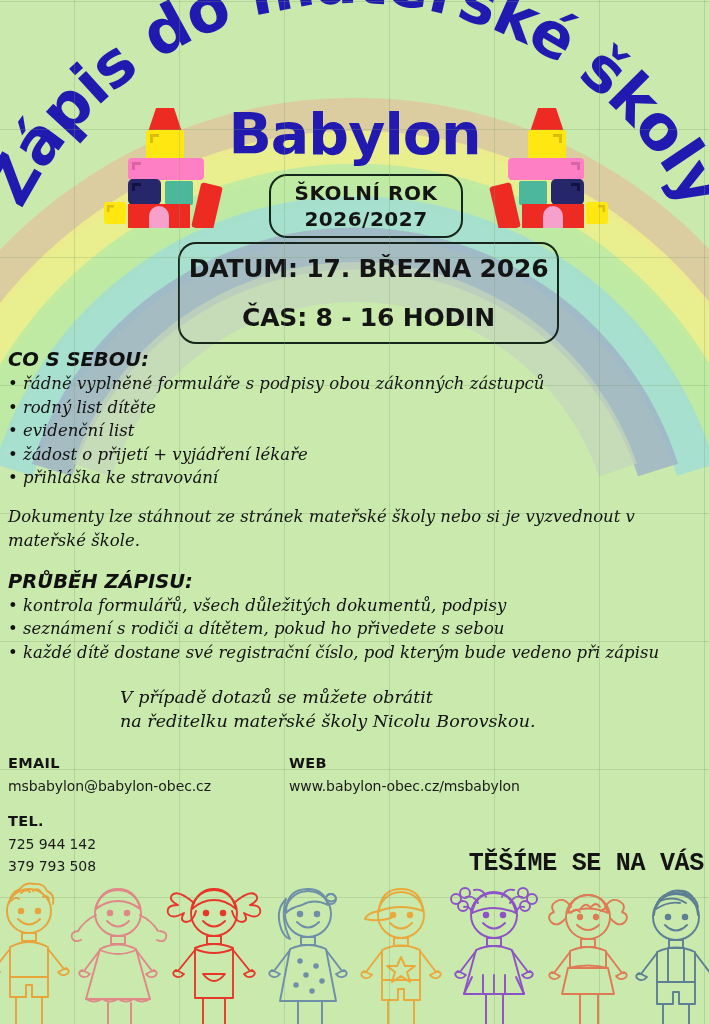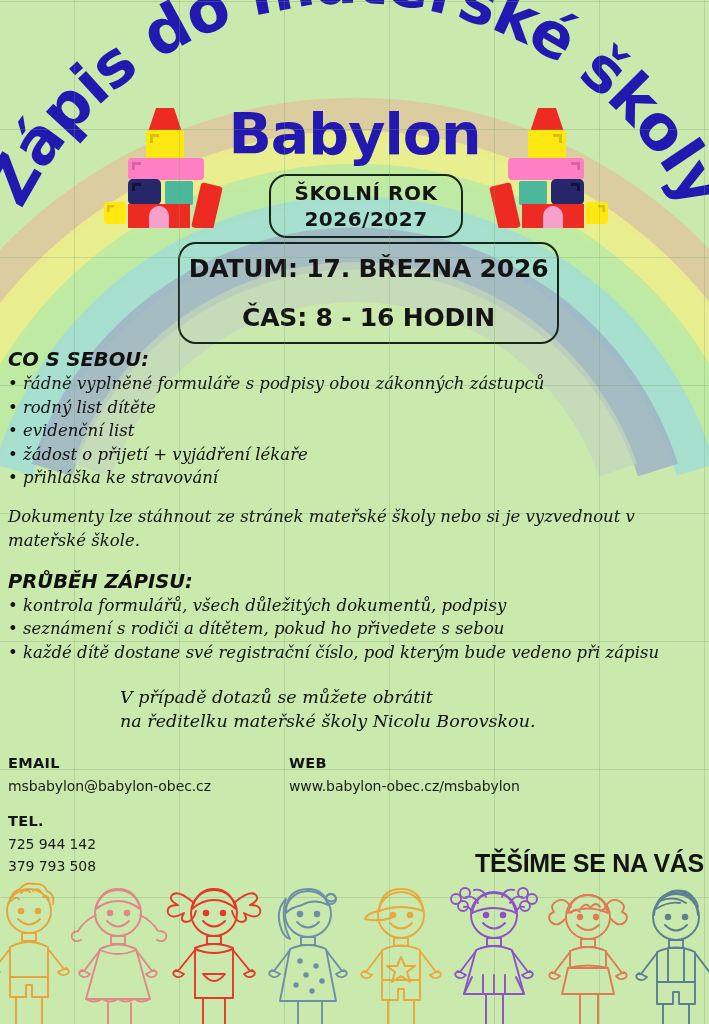--- a/index.html
+++ b/index.html
@@ -190,21 +190,21 @@
     color: #1b1b1b;
   }
   .telrow { position: absolute; left: 0; top: 58px; }
   .telrow .cval { margin-bottom: 6px; }
 
   .tesime {
     position: absolute;
     right: 5px;
     top: 849px;
     z-index: 7;
-    font-family: Liberation Sans, sans-serif;
+    font-family: Liberation Mono, monospace;
     font-weight: bold;
     font-size: 25px;
     letter-spacing: -0.3px;
     color: #141414;
     white-space: nowrap;
     text-align: center;
   }
 
   
   .kids {

